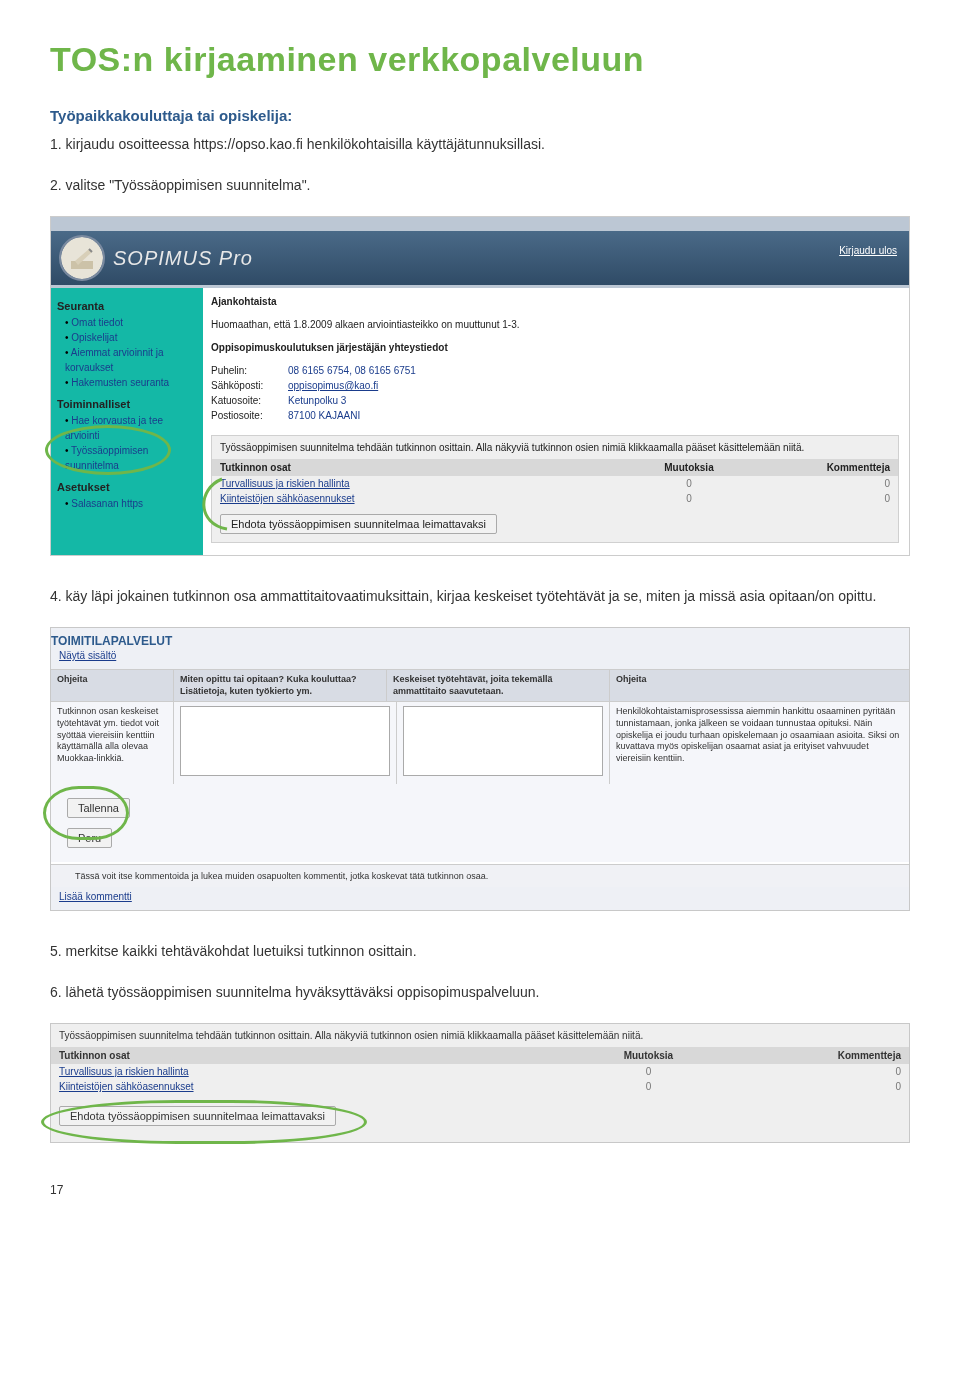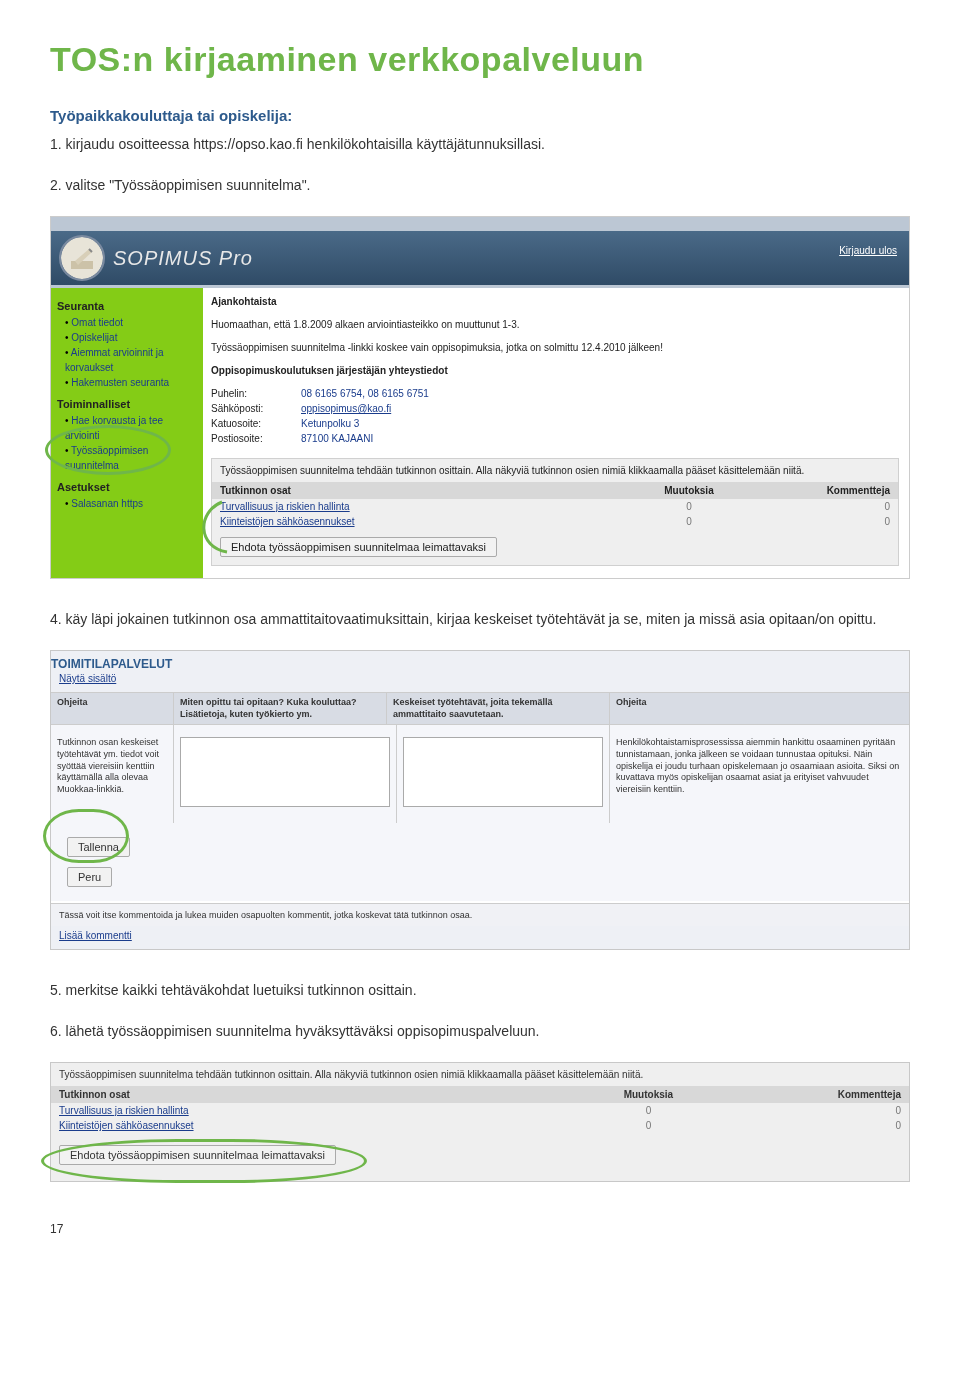--- a/index.html
+++ b/index.html
@@ -89,21 +89,21 @@
   .app-sep {
     height: 3px;
     background: #bcc7d4;
   }
   .app-body {
     display: flex;
     background: #fff;
   }
   .sidebar {
     width: 140px;
-    background: #84cc16;
+    background: #14b8a6;
     padding: 4px 6px 10px 6px;
   }
   .side-head {
     font-weight: bold;
     margin: 8px 0 3px 0;
     font-size: 11px;
   }
   .side-link {
     color: #1a3c8c;
     display: block;
@@ -135,21 +135,21 @@
     font-size: 10px;
     line-height: 1.5;
     margin-bottom: 8px;
   }
   .maintext b { font-weight: bold; }
   .kv {
     display: flex;
     font-size: 10px;
     line-height: 1.5;
   }
-  .kv .k { width: 90px; }
+  .kv .k { width: 77px; }
   .kv .v { color: #1a3c8c; }
   .kv .v.link { text-decoration: underline; text-align: right; }
   .tbl-box {
     margin-top: 12px;
     background: #efefef;
     border: 1px solid #d0d0d0;
   }
   .tbl-intro {
     font-size: 10px;
     padding: 6px 8px;
@@ -217,21 +217,21 @@
   .s2-col.c1 { width: 110px; }
   .s2-col.c2 { width: 210px; }
   .s2-col.c3 { width: 200px; }
   .s2-col.c4 { flex: 1; }
   .s2-datarow {
     display: flex;
     background: #f5f6fa;
   }
   .s2-cell {
     border-right: 1px solid #ccc;
-    padding: 12px 6px;
+    padding: 4px 6px;
     font-size: 9px;
     line-height: 1.3;
     font-weight: normal;
   }
   .s2-cell:last-child { border-right: none; }
   .s2-cell.c1 { width: 110px; }
   .s2-cell.c2 { width: 210px; position: relative; }
   .s2-cell.c3 { width: 200px; position: relative; }
   .s2-cell.c4 { flex: 1; }
   .ta {
@@ -245,21 +245,21 @@
   }
   .oval {
     border: 3px solid #6fb64a;
     border-radius: 50%/60%;
     position: absolute;
     pointer-events: none;
   }
   .s2-btns { padding: 6px 8px; background: #f5f6fa; }
   .s2-sep { height: 2px; background: #fff; }
   .s2-cmt {
-    padding: 6px 8px;
+    padding: 6px 24px;
     font-size: 9px;
     background: #f0f1f5;
     border-top: 1px solid #ccc;
   }
   .s2-addc {
     display: inline-block;
     color: #1a3c8c;
     text-decoration: underline;
     padding: 4px 8px 8px 8px;
     font-size: 10px;
@@ -313,21 +313,20 @@
         <div class="side-head">Toiminnalliset</div>
         <span class="side-link side-bullet">Hae korvausta ja tee arviointi</span>
         <span class="side-link side-bullet">Työssäoppimisen suunnitelma</span>
         <div class="side-head">Asetukset</div>
         <span class="side-link side-bullet">Salasanan https</span>
         <div class="circle-mark" style="left:-6px; top:137px; width:120px; height:44px;"></div>
       </div>
       <div class="main">
         <div class="maintext"><b>Ajankohtaista</b></div>
         <div class="maintext">Huomaathan, että 1.8.2009 alkaen arviointiasteikko on muuttunut 1-3.</div>
-        <div class="maintext">Työssäoppimisen suunnitelma -linkki koskee vain oppisopimuksia, jotka on solmittu 12.4.2010 jälkeen!</div>
         <div class="maintext"><b>Oppisopimuskoulutuksen järjestäjän yhteystiedot</b></div>
         <div class="kv">
             <span class="k">Puhelin:</span>
             <span class="v">08 6165 6754, 08 6165 6751</span>
           </div>
         <div class="kv">
             <span class="k">Sähköposti:</span>
             <span class="v link">oppisopimus@kao.fi</span>
           </div>
         <div class="kv">

